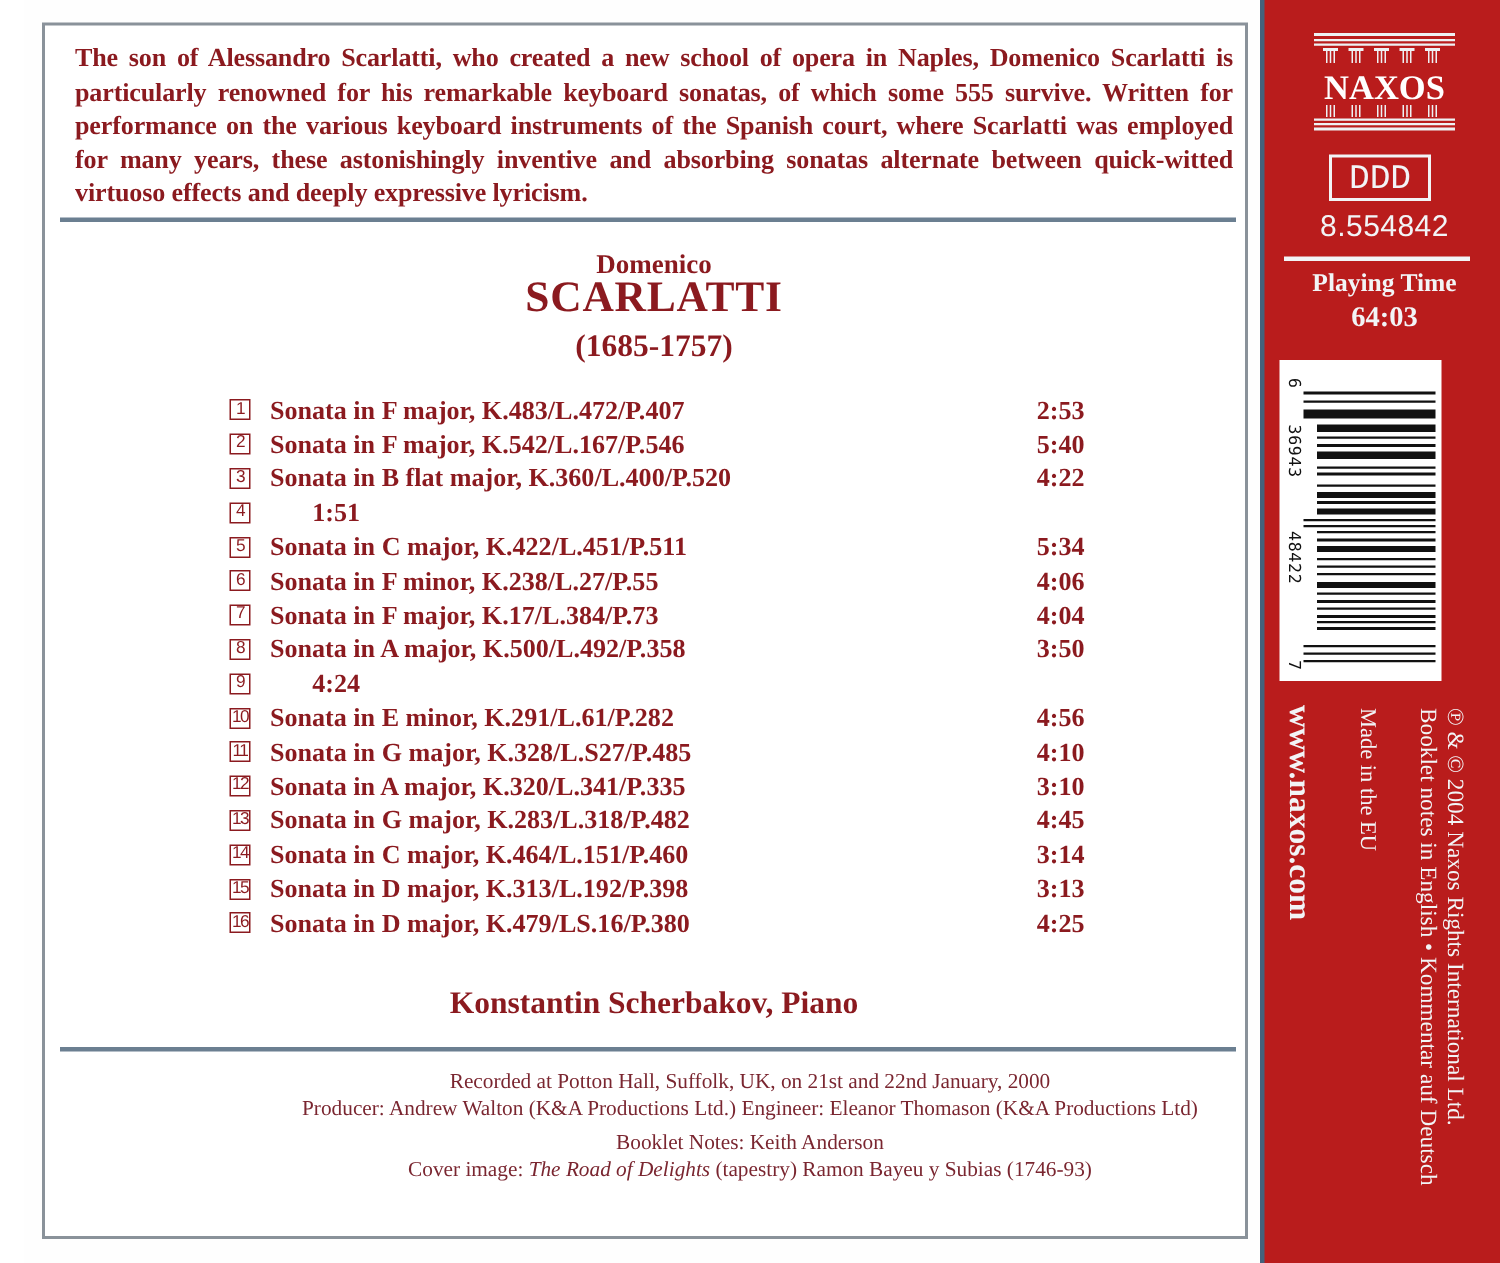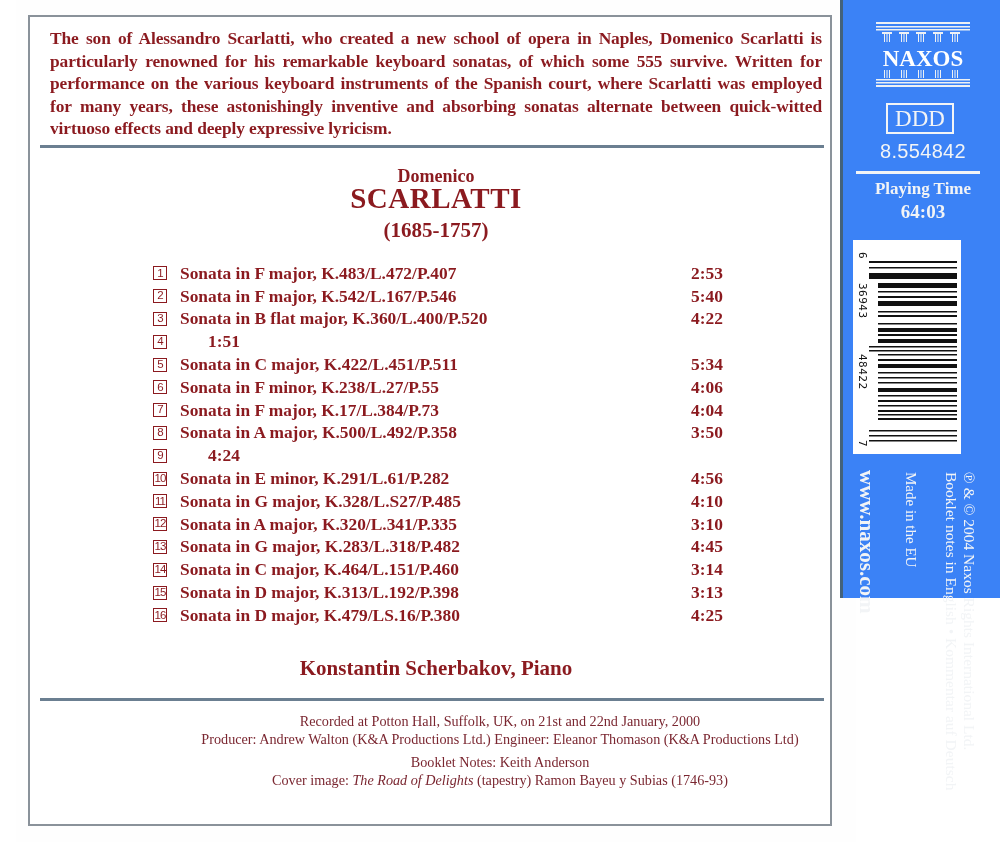--- a/index.html
+++ b/index.html
@@ -59,32 +59,32 @@
   }
   .credits {
     position: absolute; left: 0; width: 968px; top: 712px; text-align: center;
     color: #7a2630; font-size: 14.2px; line-height: 18.4px;
   }
   .credits .gap { height: 4px; }
   .credits i { font-style: italic; }
 
   
   .sidebar {
-    position: absolute; left: 840px; top: 0; width: 160px; height: 598px;
-    background: #3b82f6; color: #f2f4f6;
+    position: absolute; left: 840px; top: 0; width: 160px; height: 842px;
+    background: #b91c1c; color: #f2f4f6;
     border-left: 3px solid #43627c; box-sizing: border-box;
   }
   .logo {
     position: absolute; left: 33px; top: 22px; width: 94px; height: 66px;
   }
   .ddd-box {
     position: absolute; left: 43px; top: 103px; width: 68px; height: 31px;
     border: 2px solid #f2f4f6; box-sizing: border-box;
     display: flex; align-items: center; justify-content: center;
-    font-family: Liberation Serif, serif; font-size: 23px; font-weight: normal;
+    font-family: Liberation Mono, monospace; font-size: 23px; font-weight: normal;
   }
   .catno {
     position: absolute; left: 0; width: 160px; top: 140px; text-align: center;
     font-family: "Liberation Sans", sans-serif; font-size: 20px; letter-spacing: 0.3px;
     padding-left: 0px;
   }
   .side-rule {
     position: absolute; left: 13px; width: 124px; top: 171px; height: 3px; background: #f2f4f6;
   }
   .pt-label {

